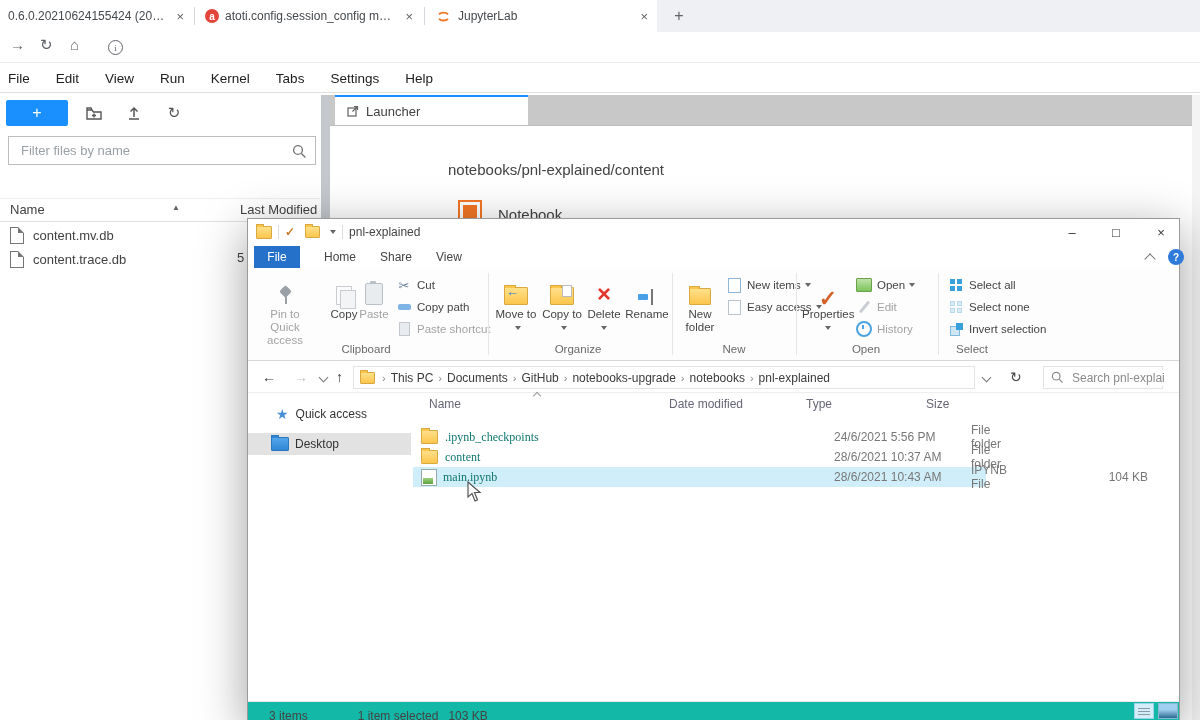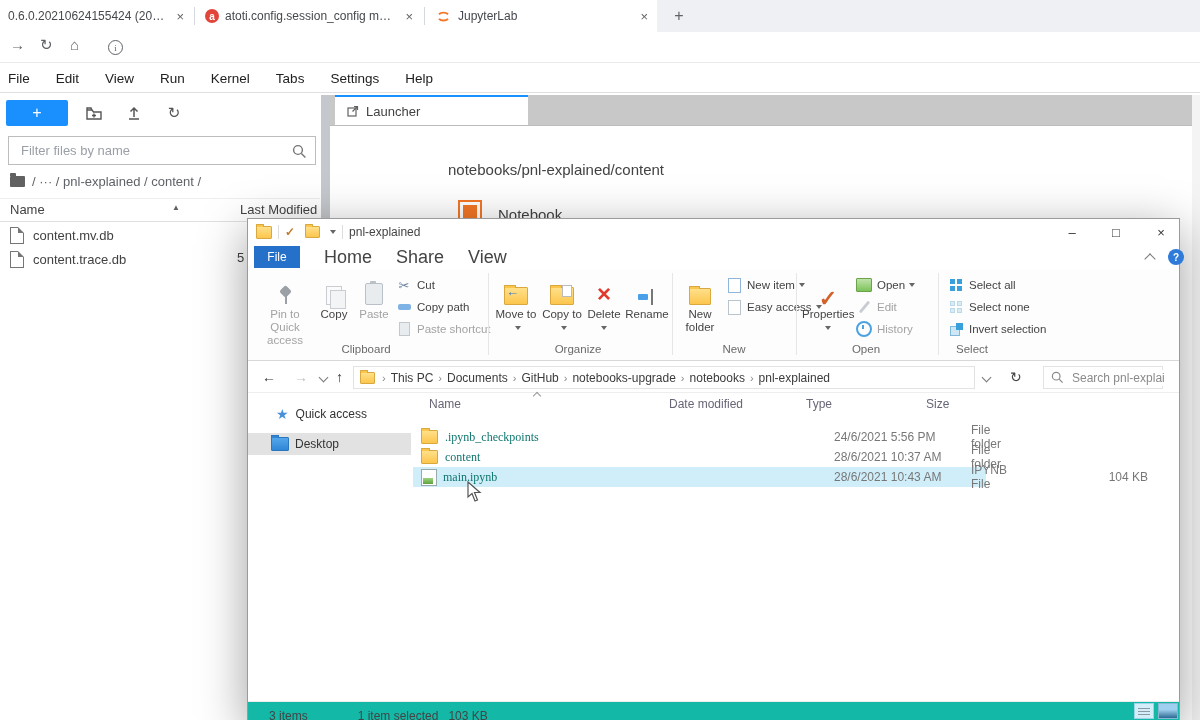--- a/index.html
+++ b/index.html
@@ -67,21 +67,21 @@
        font-size:12px;color:#444;}
   .titlebar{position:absolute;left:0;top:0;width:100%;height:26px;display:flex;align-items:center;}
   .fold{position:relative;background:linear-gradient(#ffe08a,#fcc64d);border:1px solid #d9a940;border-radius:1px;flex:none;}
   .fold::before{content:"";position:absolute;top:-3px;left:-1px;width:45%;height:2px;background:#fcc64d;
                 border:1px solid #d9a940;border-bottom:none;border-radius:1px 1px 0 0;}
   .qat-sep{width:1px;height:14px;background:#ddd;margin:0 6px;}
   .caret-down{width:0;height:0;border-left:3.5px solid transparent;border-right:3.5px solid transparent;border-top:4px solid #666;display:inline-block;}
   .wbtn{position:absolute;top:0;width:34px;height:26px;display:flex;align-items:center;justify-content:center;color:#333;font-size:13px;}
   .ribbontabs{position:absolute;left:0;top:26px;width:100%;height:24px;background:#fff;display:flex;align-items:center;}
   .ftab{background:#2570c9;color:#fff;width:46px;height:22px;display:flex;align-items:center;justify-content:center;margin-left:6px;font-size:12px;}
-  .rtab{color:#444;margin-left:24px;font-size:18px;}
+  .rtab{color:#444;margin-left:24px;font-size:12px;}
   .helpdot{position:absolute;left:920px;top:30px;width:16px;height:16px;border-radius:50%;background:#2f7bd9;color:#fff;
            font-size:10px;display:flex;align-items:center;justify-content:center;font-weight:bold;}
   .chev-up{position:absolute;left:898px;top:36px;width:7px;height:7px;border-left:1.5px solid #777;border-top:1.5px solid #777;transform:rotate(45deg);}
   .ribbon{position:absolute;left:0;top:50px;width:100%;height:92px;background:#fdfdfe;border-bottom:1px solid #d8d8d8;box-sizing:border-box;}
   .rsep{position:absolute;top:4px;width:1px;height:82px;background:#e6e6e6;}
   .bigbtn{position:absolute;top:4px;text-align:center;font-size:11.5px;color:#444;line-height:13px;}
   .bigbtn .ic{height:32px;display:flex;align-items:flex-end;justify-content:center;margin-bottom:3px;}
   .gray{color:#a3a3a3 !important;}
   .smallbtn{position:absolute;height:20px;display:flex;align-items:center;font-size:11.5px;color:#444;}
   .smallbtn .sic{width:16px;height:14px;margin-right:5px;display:flex;align-items:center;justify-content:center;flex:none;}
@@ -207,24 +207,20 @@
   <div class="jl-toolbtn" style="left:163px;" style2="">↻</div>
 
   <div class="filterbox">
     <input type="text" placeholder="Filter files by name" style="">
     <svg class="abs" style="left:283px;top:7px;" width="15" height="15" viewBox="0 0 15 15">
       <circle cx="6" cy="6" r="4.4" fill="none" stroke="#757575" stroke-width="1.4"></circle>
         <path d="M9.4 9.4 L13.4 13.4" stroke="#757575" stroke-width="1.4"></path>
     </svg>
   </div>
 
-  <div class="jlcrumb">
-    <span class="jl-folder-solid"></span>
-    <span>/ ··· / pnl-explained / content /</span>
-  </div>
 
   <div class="jlheaders">
     <span class="abs" style="left:10px;top:3px;">Name</span>
     <span class="abs" style="left:172px;top:4px;font-size:8px;color:#616161;">▲</span>
     <span class="abs" style="left:240px;top:3px;">Last Modified</span>
   </div>
   <div class="jlrow" style="top:223px;">
     <span class="docicon"></span>
     <span>content.mv.db</span>
   </div>
@@ -274,21 +270,21 @@
     <div class="helpdot">?</div>
 
     <div class="ribbon">
 
       <div class="bigbtn gray" style="left:8px;width:58px;">
         <div class="ic">
             <span class="pin-ic"></span>
           </div>
         <span>Pin to Quick access</span>
       </div>
-      <div class="bigbtn" style="left:66px;width:40px;">
+      <div class="bigbtn" style="left:76px;width:40px;">
         <div class="ic">
             <span class="copy-ic"></span>
           </div>
         <span>Copy</span>
       </div>
       <div class="bigbtn gray" style="left:106px;width:40px;">
         <div class="ic">
             <span class="paste-ic"></span>
           </div>
         <span>Paste</span>
@@ -343,21 +339,21 @@
       <div class="bigbtn" style="left:430px;width:44px;">
         <div class="ic">
             <span class="fold" style="width:20px;height:15px;"></span>
           </div>
         <span>New folder</span>
       </div>
       <div class="smallbtn" style="left:478px;top:6px;">
         <span class="sic">
             <span class="page-ic"></span>
           </span>
-        <span>New item</span>
+        <span>New items</span>
           <span class="caret-inline"></span>
       </div>
       <div class="smallbtn" style="left:478px;top:28px;">
         <span class="sic">
             <span class="page-ic" style="border-color:#b8c4ce;"></span>
           </span>
         <span>Easy access</span>
           <span class="caret-inline"></span>
       </div>
       <div class="rsep" style="left:548px;"></div>

